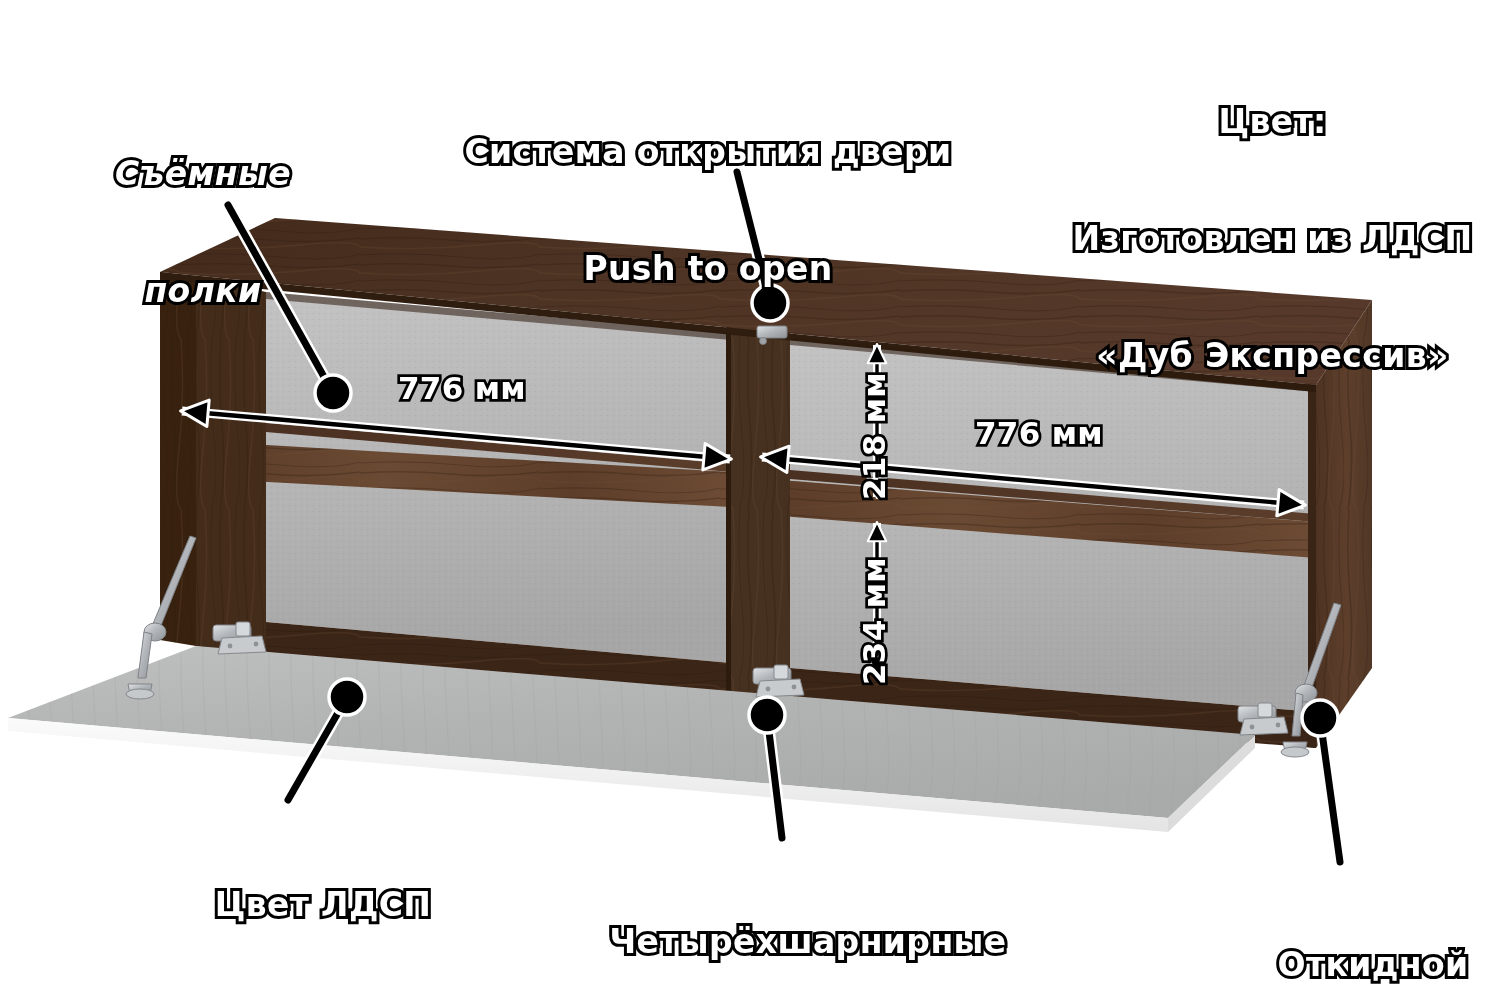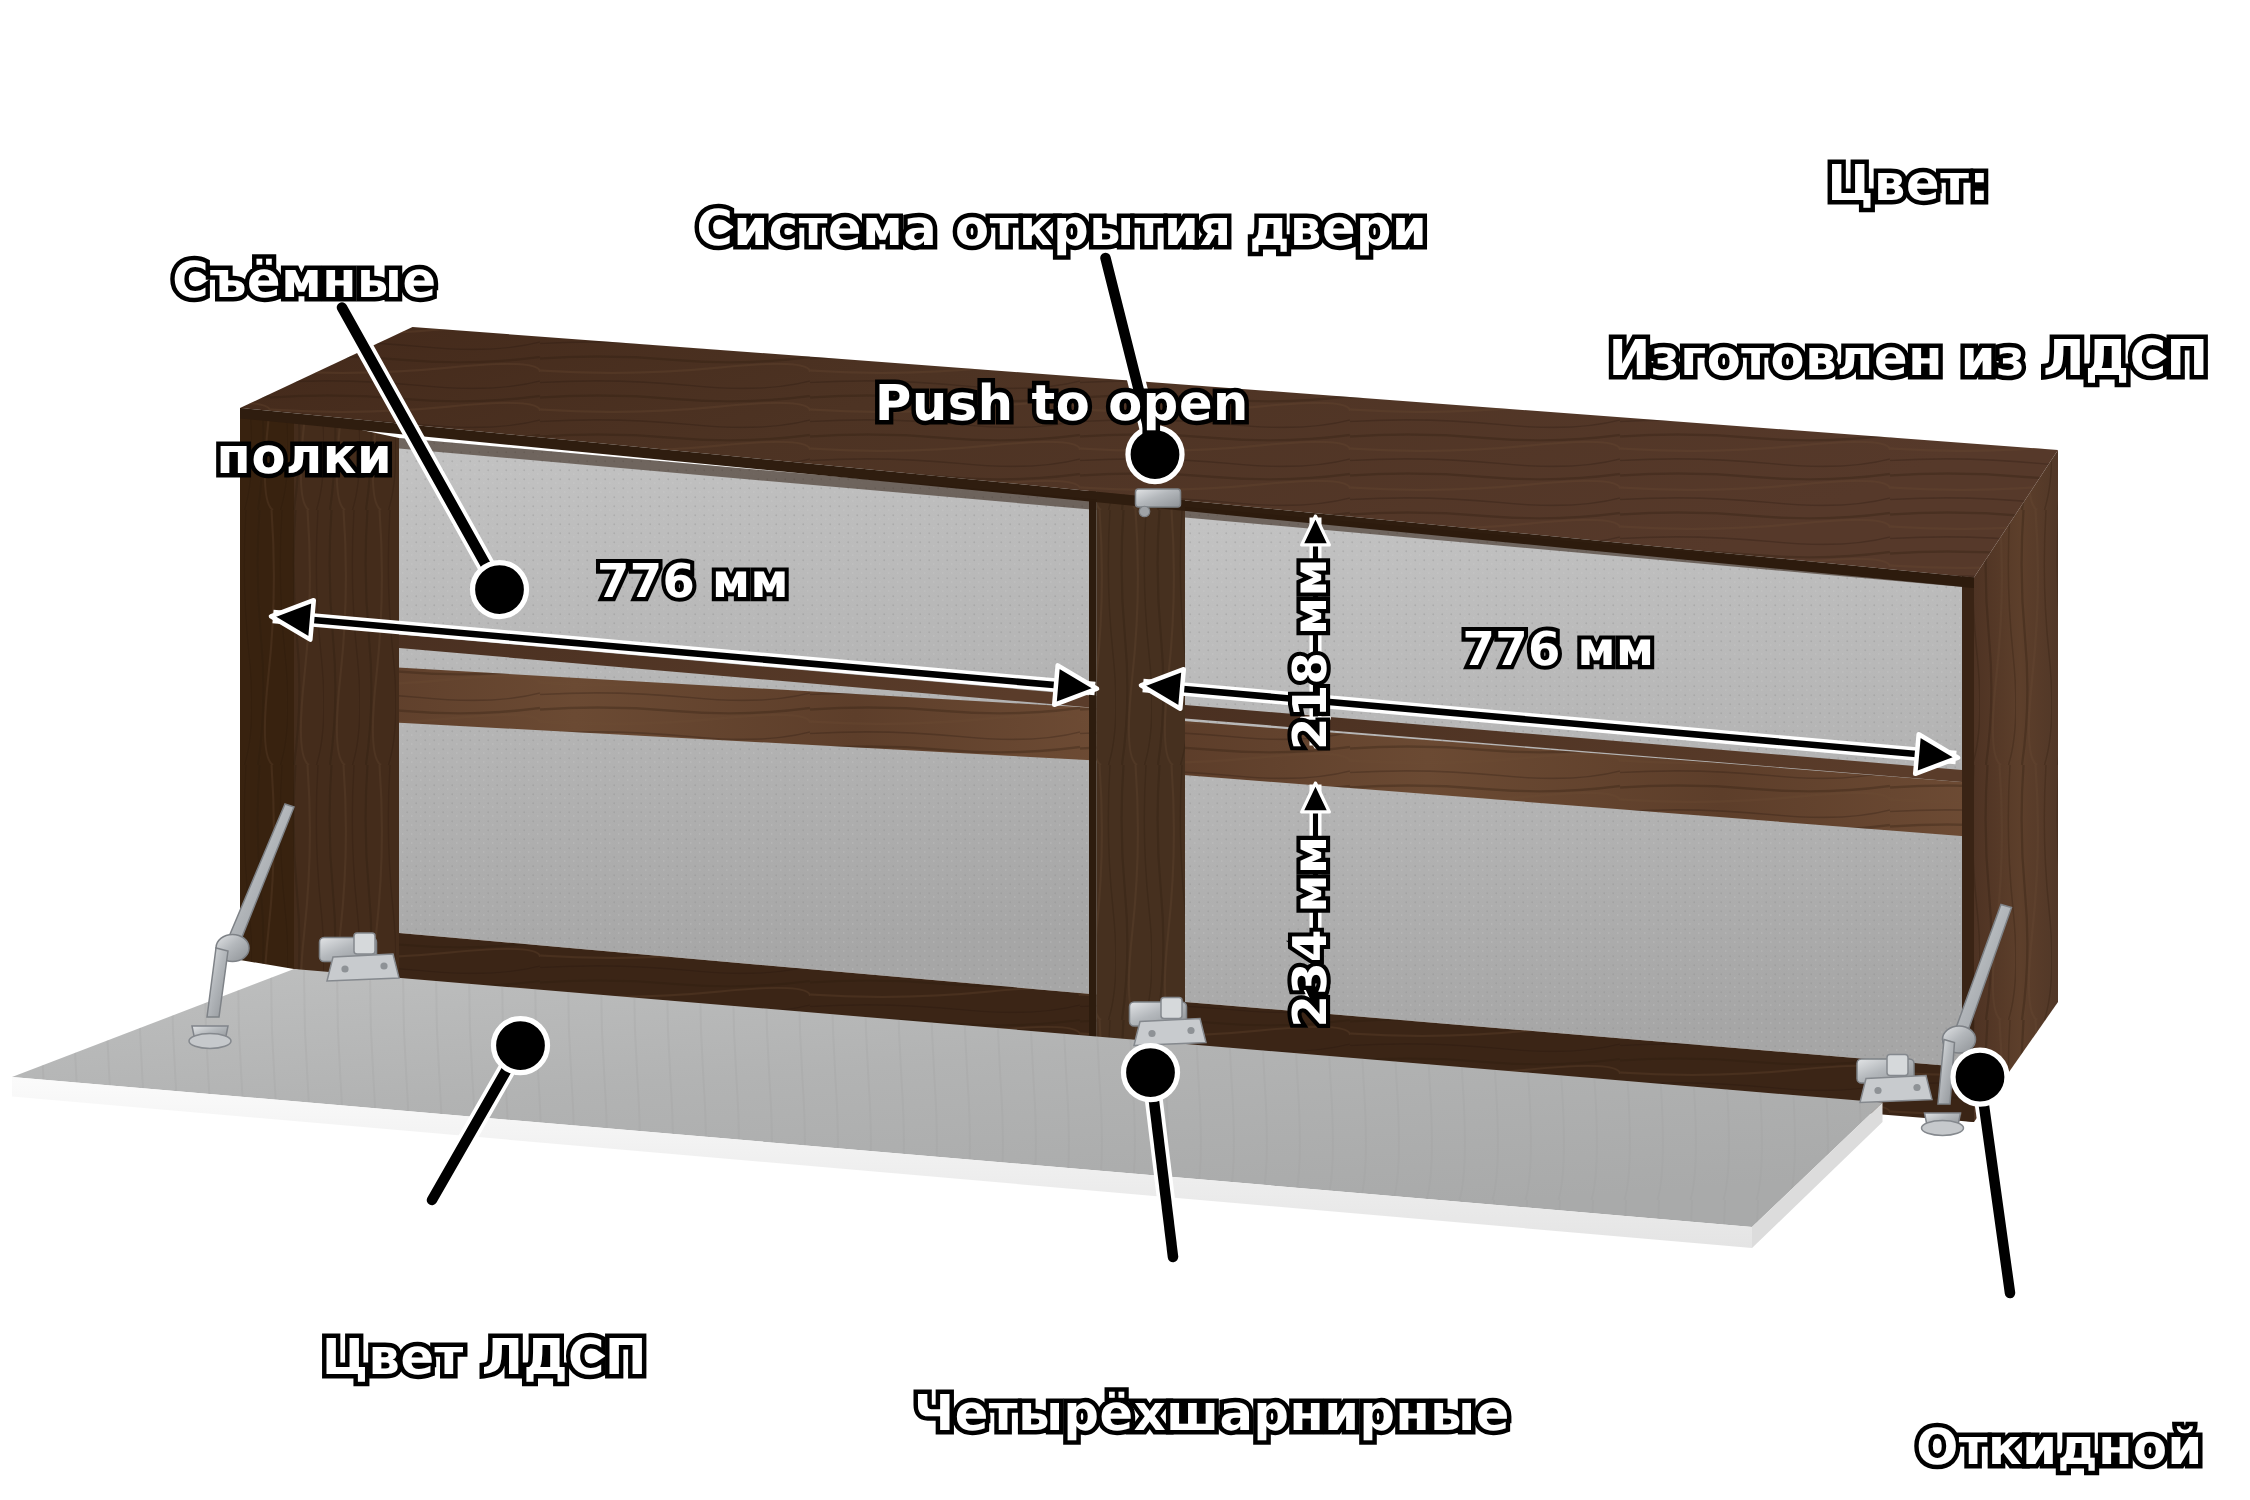--- a/index.html
+++ b/index.html
@@ -330,33 +330,34 @@
   </svg>
 
   <div class="dimtext" style="left:398px; top:370px;">776 мм</div>
 
   <div class="dimtext" style="left:975px; top:415px;">776 мм</div>
 
   <div class="dimtext vert-l" style="left:856px; top:500px;">218 мм</div>
 
   <div class="dimtext vert-l" style="left:856px; top:685px;">234 мм</div>
 
-  <div class="callout c-center" style="left:88px; top:90px; width:230px;">
+  <div class="callout c-center" style="left:88px; top:77px; width:230px;font-style:italic;">
     <span class="ln">Съёмные</span>
     <span class="ln">полки</span>
   </div>
 
   <div class="callout c-center" style="left:428px; top:55px; width:560px;">
     <span class="ln">Система открытия двери</span>
     <span class="ln">Push to open</span>
   </div>
 
   <div class="callout c-center" style="left:1055px; top:25px; width:435px;">
     <span class="ln">Цвет:</span>
     <span class="ln">Изготовлен из ЛДСП</span>
+    <span class="ln">«Дуб Экспрессив»</span>
   </div>
 
   <div class="callout c-center" style="left:108px; top:808px; width:430px;">
     <span class="ln">Цвет ЛДСП</span>
     
     
   </div>
 
   <div class="callout c-center" style="left:583px; top:845px; width:450px;">
     <span class="ln">Четырёхшарнирные</span>

